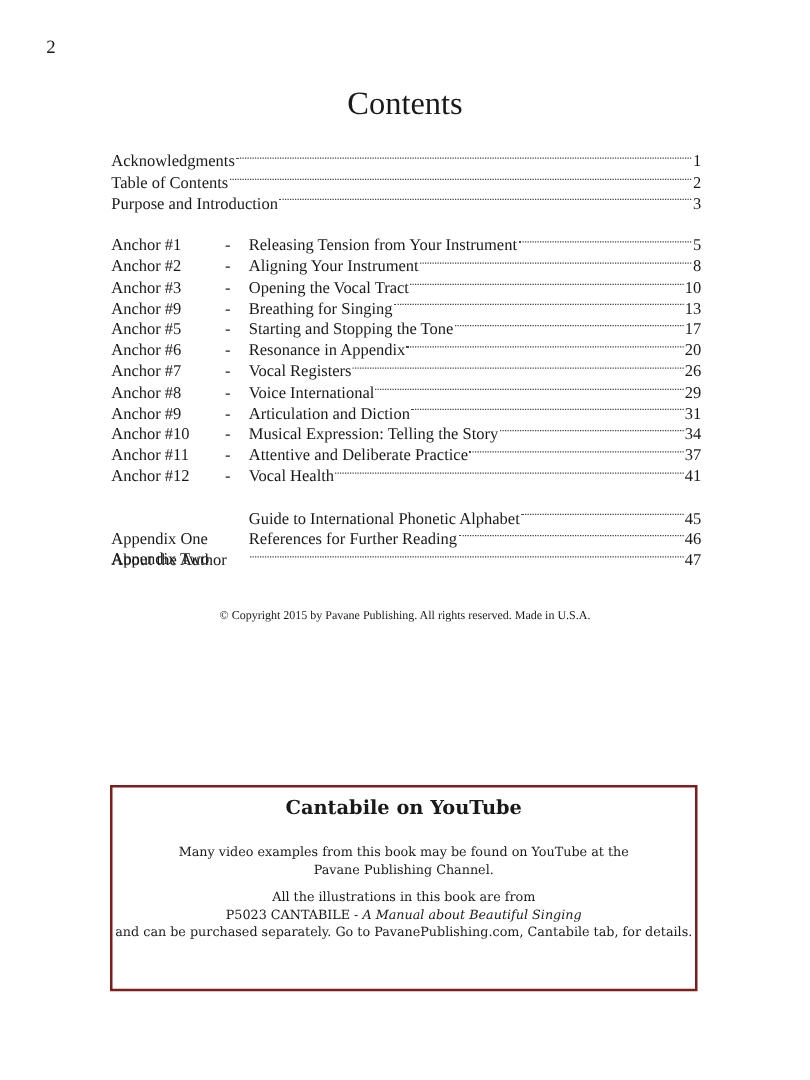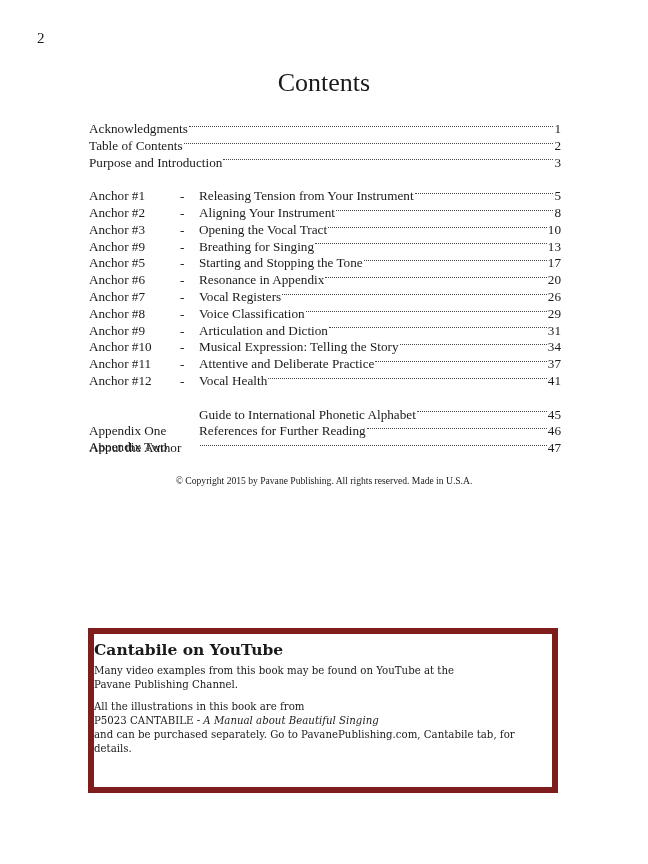--- a/index.html
+++ b/index.html
@@ -27,36 +27,36 @@
     .dash { width: 19px; }
     .appendix-label { width: 110px; margin-top: 32px; }
     .author-label { width: 110px; }
     .entry-title { flex: 0 0 auto; }
     .leader {
       flex: 1 1 auto; overflow: hidden; margin: 0 1px;
       border-bottom: 1.2px dotted #444; height: 0; position: relative; top: -3px;
     }
     .pg { flex: 0 0 auto; text-align: right; }
     .copyright {
-      position: absolute; left: 0; width: 648px; top: 475px;
+      position: absolute; left: 0; width: 648px; top: 487px;
       text-align: center; font-size: 9.6px;
     }
     .promo-box {
       position: absolute; left: 88px; top: 628px; width: 470px; height: 165px;
-      border: 6px solid #7f1d1d; box-sizing: border-box;
-      font-family: "DejaVu Sans", sans-serif; color: #1a1a1a;
+      border: 2px solid #7f1d1d; box-sizing: border-box;
+      font-family: "DejaVu Sans", sans-serif; text-align: center; color: #1a1a1a;
     }
     .promo-heading {
       font-family: "DejaVu Serif", serif; font-weight: bold; font-size: 15.5px;
       margin: 6px 0 0 0;
     }
     .promo-heading.second { margin-top: 12px; }
     .promo-text {
       font-family: "DejaVu Serif", serif;
-      font-size: 10.2px; line-height: 14px; margin: 5px 0 0 0;
+      font-size: 10.2px; line-height: 14px; margin: 21px 0 0 0;
     }
     .promo-text.tight { margin-top: 8px; }
     .promo-text i { font-style: italic; }
   </style>
 </head>
 <body>
 
 <div class="page-number">2</div>
 <h1 class="title">Contents</h1>
 
@@ -125,21 +125,21 @@
   <div class="toc-row">
     <span class="col-label anchor-label">Anchor #7</span>
     <span class="col-label dash">-</span>
     <span class="entry-title">Vocal Registers</span>
     <span class="leader"></span>
     <span class="pg">26</span>
   </div>
   <div class="toc-row">
     <span class="col-label anchor-label">Anchor #8</span>
     <span class="col-label dash">-</span>
-    <span class="entry-title">Voice Classification</span>
+    <span class="entry-title">Voice International</span>
     <span class="leader"></span>
     <span class="pg">29</span>
   </div>
   <div class="toc-row">
     <span class="col-label anchor-label">Anchor #9</span>
     <span class="col-label dash">-</span>
     <span class="entry-title">Articulation and Diction</span>
     <span class="leader"></span>
     <span class="pg">31</span>
   </div>

